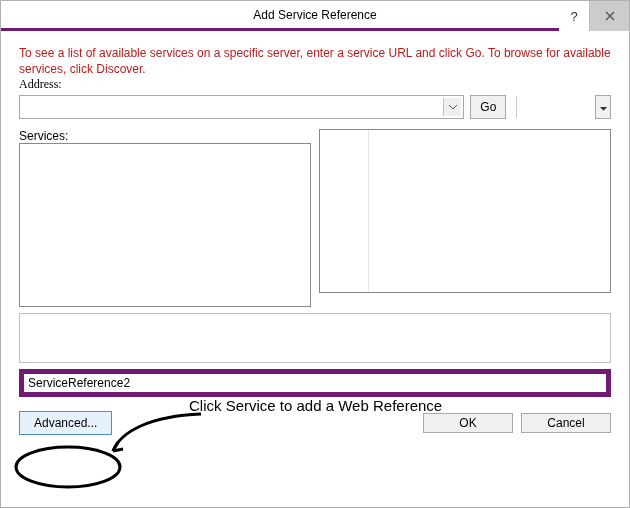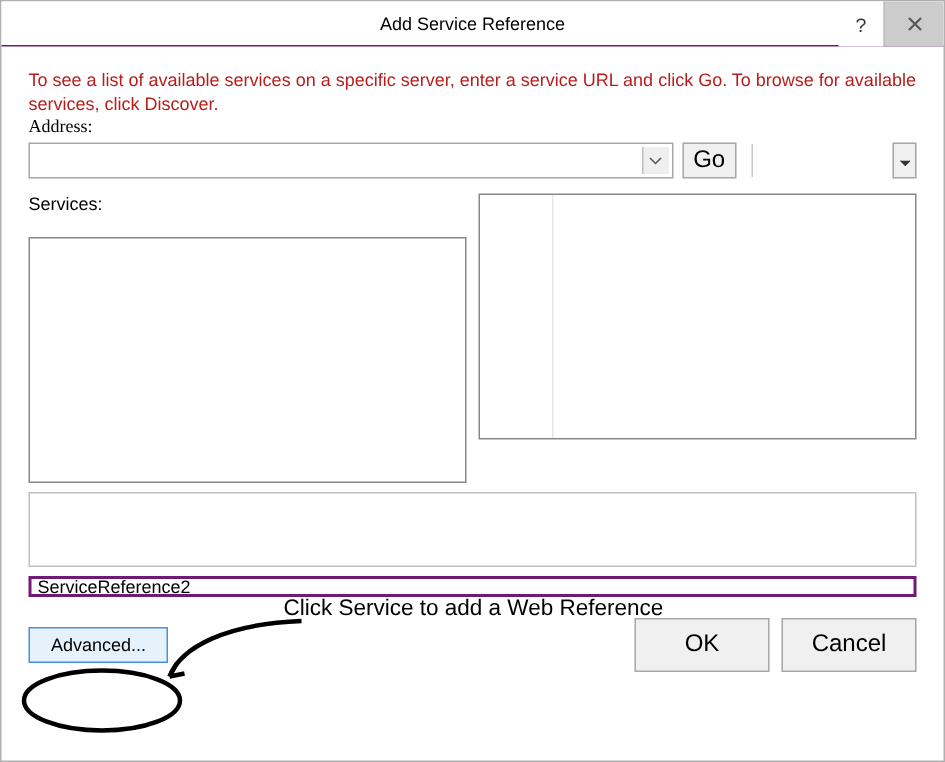--- a/index.html
+++ b/index.html
@@ -17,21 +17,21 @@
   .dialog {
     width: 630px;
     height: 508px;
     border: 1px solid #b0b0b0;
     background: #fff;
     position: relative;
   }
   .titlebar {
     height: 30px;
     background: #fff;
-    border-bottom: 1px solid #701a75;
+    border-bottom: 3px solid #701a75;
     display: flex;
     align-items: center;
     position: relative;
   }
   .title-text {
     font-size: 12px;
     color: #000;
     text-align: center;
     flex: 1;
   }
@@ -87,21 +87,21 @@
     width: 18px;
     display: flex; align-items: center; justify-content: center;
     background: #efefef;
     border-left: 1px solid #c0c0c0;
   }
   .address-select .caret svg { width: 8px; height: 5px; }
   .btn {
     height: 24px;
     border: 1px solid #a7a7a7;
     background: #f0f0f0;
-    font-size: 16px;
+    font-size: 12px;
     padding: 0 10px;
     display: inline-flex;
     align-items: center;
     justify-content: center;
     cursor: default;
     white-space: nowrap;
   }
   .btn.go { width: 36px; }
   .sep {
     width: 1px; height: 22px; background: #c8c8c8; margin: 0 4px;
@@ -115,21 +115,21 @@
     width: 16px; padding: 0;
     border-left: 1px solid #a7a7a7;
   }
   .discover-group .btn.drop svg { width: 7px; height: 4px; }
   .cols {
     display: flex;
     gap: 8px;
     margin-top: 2px;
   }
   .col { flex: 1; display: flex; flex-direction: column; }
-  .col .lab { font-size: 12px; margin-bottom: 15px; }
+  .col .lab { font-size: 12px; margin-bottom: 0; }
   .listbox {
     border: 1px solid #888;
     background: #fff;
     height: 164px;
   }
   .listbox.operations {
     position: relative;
   }
   .listbox.operations::after {
     
@@ -141,33 +141,33 @@
   }
   .status-box {
     margin-top: 6px;
     height: 50px;
     border: 1px solid #c0c0c0;
     background: #fff;
   }
   .namespace-block { margin-top: 6px; }
   .textinput {
     width: 100%;
-    height: 14px;
-    border: 2px solid #701a75;
+    height: 28px;
+    border: 5px solid #701a75;
     font-size: 12px;
     padding: 2px 4px;
     font-family: inherit;
   }
   .bottom-row {
     margin-top: 14px;
     display: flex;
     align-items: center;
   }
   .bottom-row .spacer { flex: 1; }
-  .btn.wide { width: 90px; height: 36px; }
+  .btn.wide { width: 90px; height: 20px; }
   .advanced-btn {
     border: 1px solid #4a90d9;
     background: #e5f1fb;
     font-size: 12px;
     height: 24px;
     padding: 0 14px;
     display: inline-flex; align-items: center;
     position: relative;
   }
   

